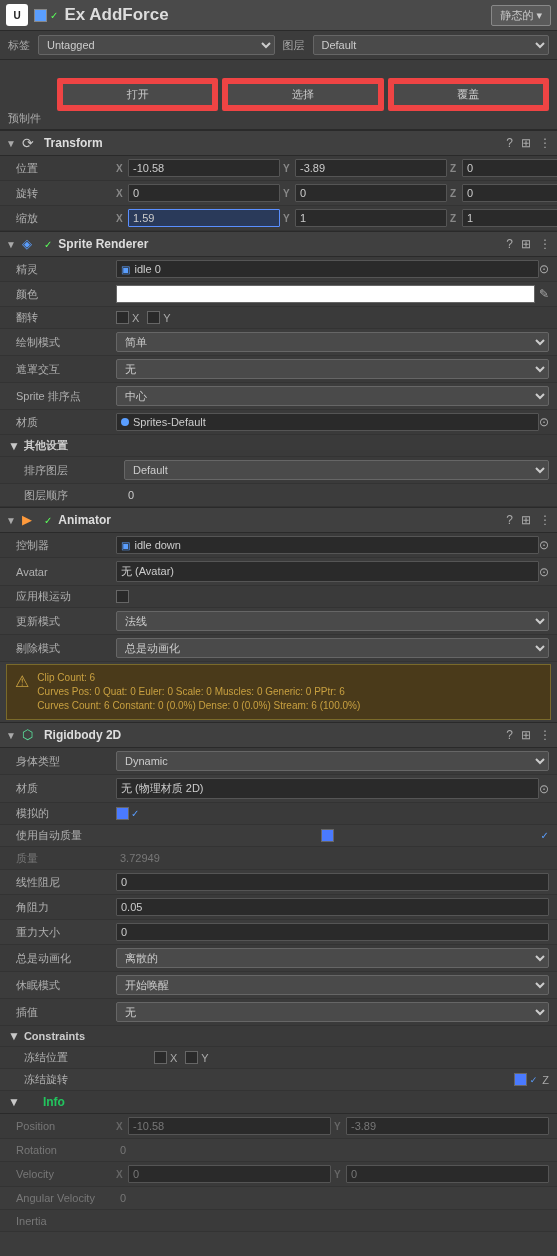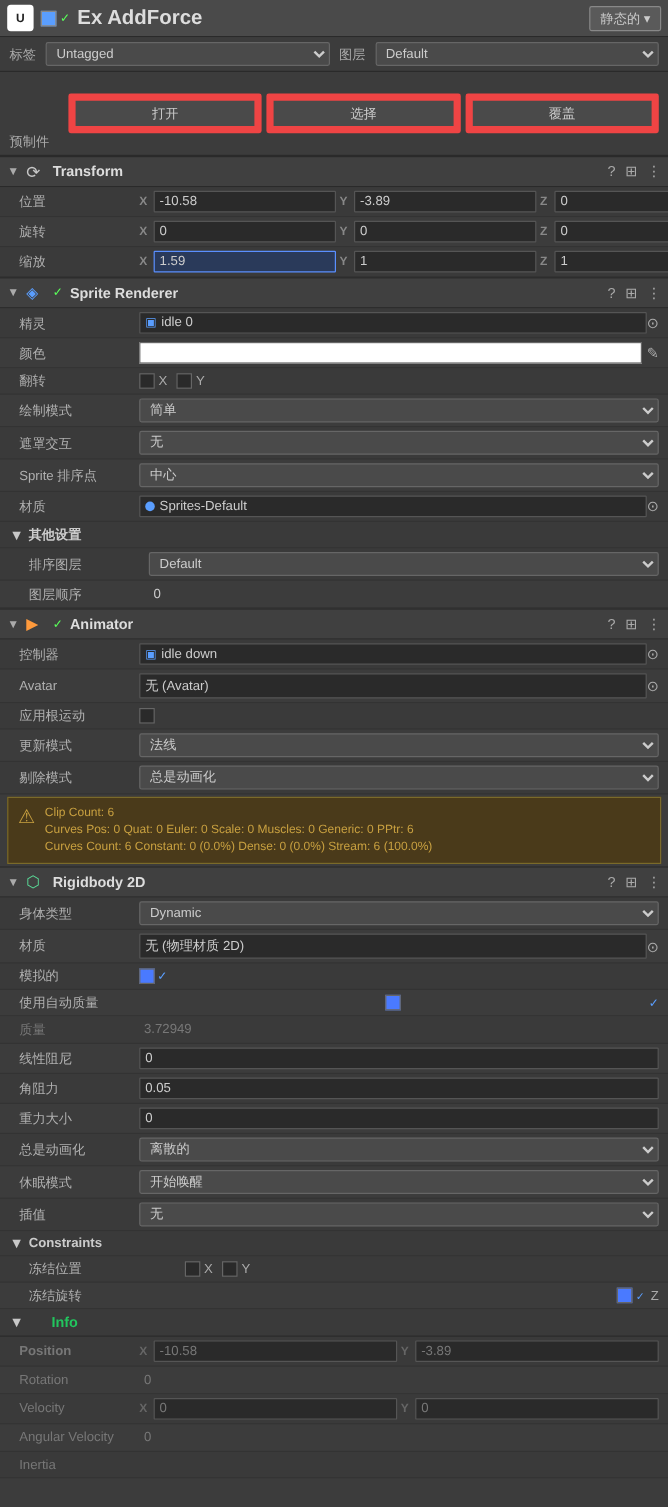--- a/index.html
+++ b/index.html
@@ -537,21 +537,21 @@
     </div>
   </div>
 </div>
 
 <div class="info-header">
   <span class="chevron">▼</span>
   <span class="info-title">Info</span>
 </div>
 
 <div class="field-row">
-  <span class="field-label" style="color:#777;font-weight:bold;">Position</span>
+  <span class="field-label" style="color:#777;">Position</span>
   <div class="xyz-group">
     <div class="xyz-item">
       <span class="xyz-label" style="color:#666;">X</span>
       <input class="xyz-input" style="color: rgb(119, 119, 119); background: rgb(42, 42, 42);" value="-10.58" readonly="">
     </div>
     <div class="xyz-item">
       <span class="xyz-label" style="color:#666;">Y</span>
       <input class="xyz-input" style="color: rgb(119, 119, 119); background: rgb(42, 42, 42);" value="-3.89" readonly="">
     </div>
   </div>

